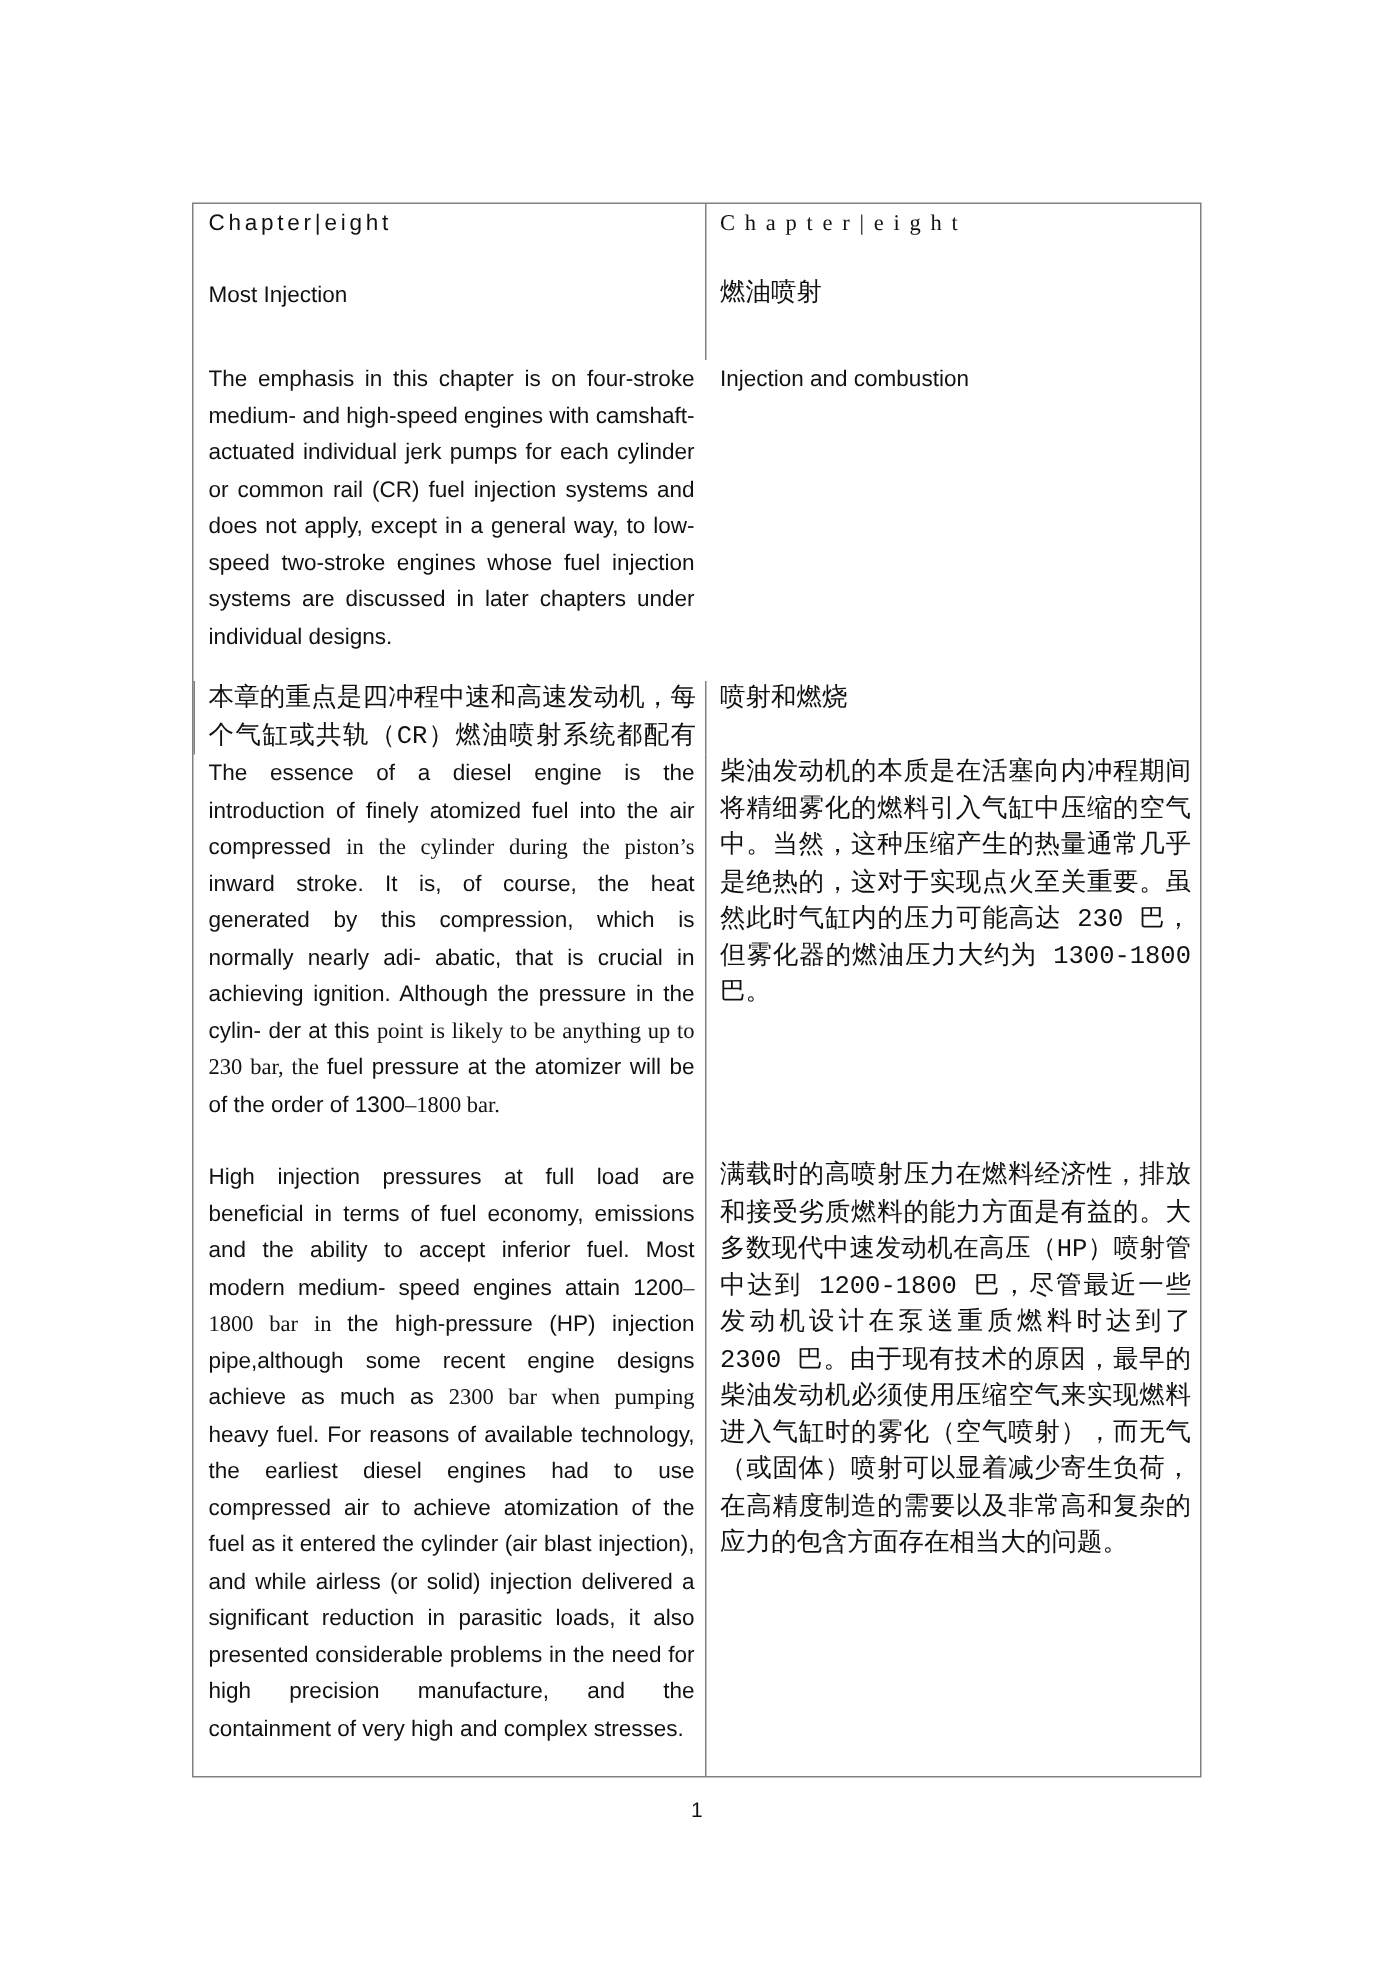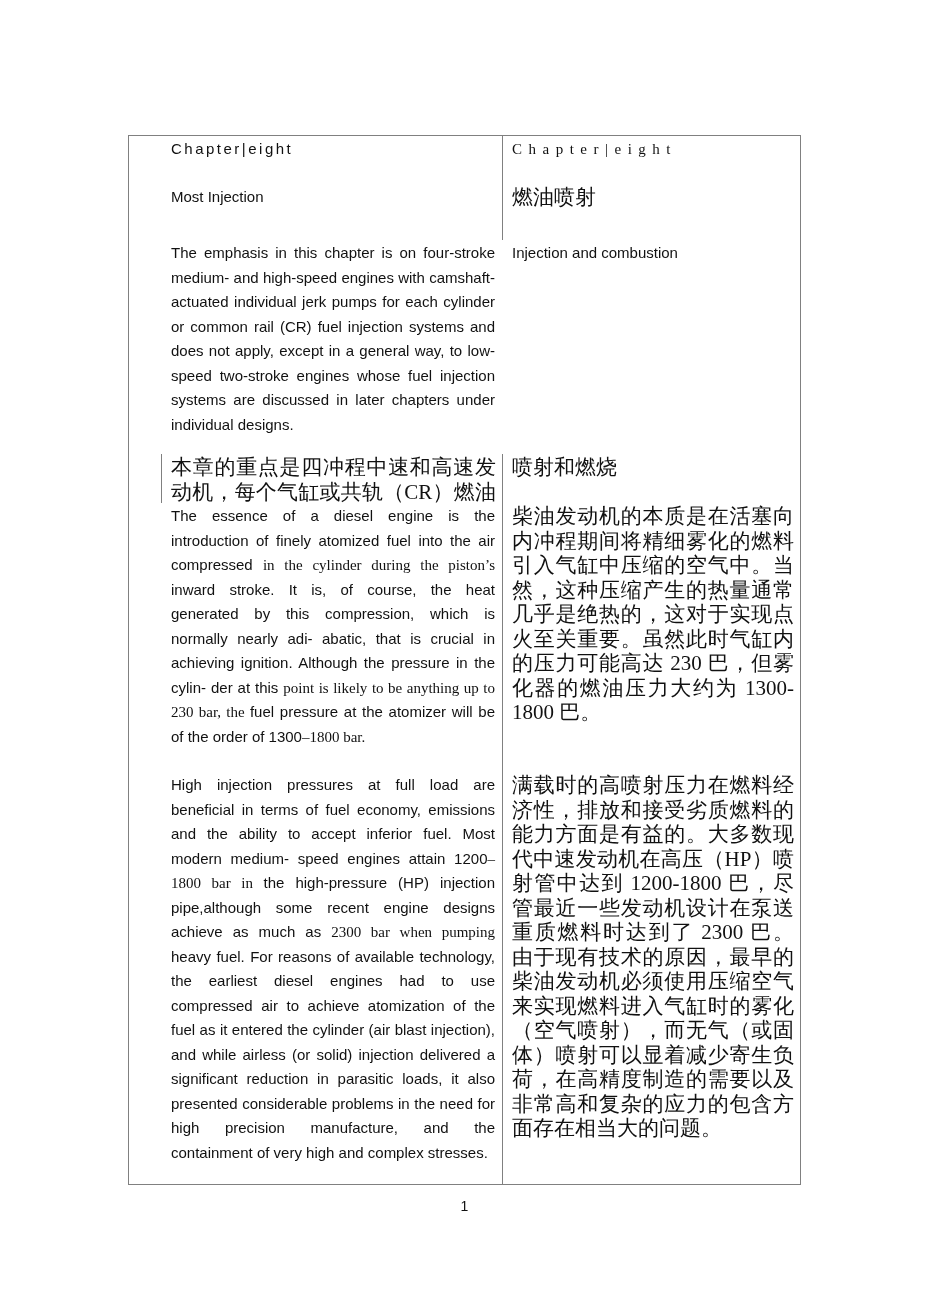--- a/index.html
+++ b/index.html
@@ -22,39 +22,38 @@
     top:135px;
     width:673px;
     height:1050px;
     box-sizing:border-box;
     border:1px solid var(--border);
     display:grid;
     grid-template-columns:341px 1fr;
     grid-template-rows:48px 56px 214px 49px 269px 1fr;
     background:var(--page-bg);
     color:var(--text);
-    padding-left:32px;
   }
   .cell{
     overflow:hidden;
     padding:1px 7px 0 10px;
     box-sizing:border-box;
   }
   .cell-r{
     border-left:1px solid var(--border);
     padding:1px 6px 0 9px;
   }
   .en{
     font-family:"Liberation Sans",sans-serif;
     font-size:15px;
     line-height:24.5px;
   }
   .zh{
-    font-family:Liberation Serif, serif;
-    font-size:21px;
+    font-family:Liberation Mono, monospace;
+    font-size:17px;
     line-height:24.5px;
   }
   .justify{
     text-align:justify;
     text-justify:inter-word;
   }
   .chapter-l{
     letter-spacing:2.5px;
   }
   .chapter-r{

